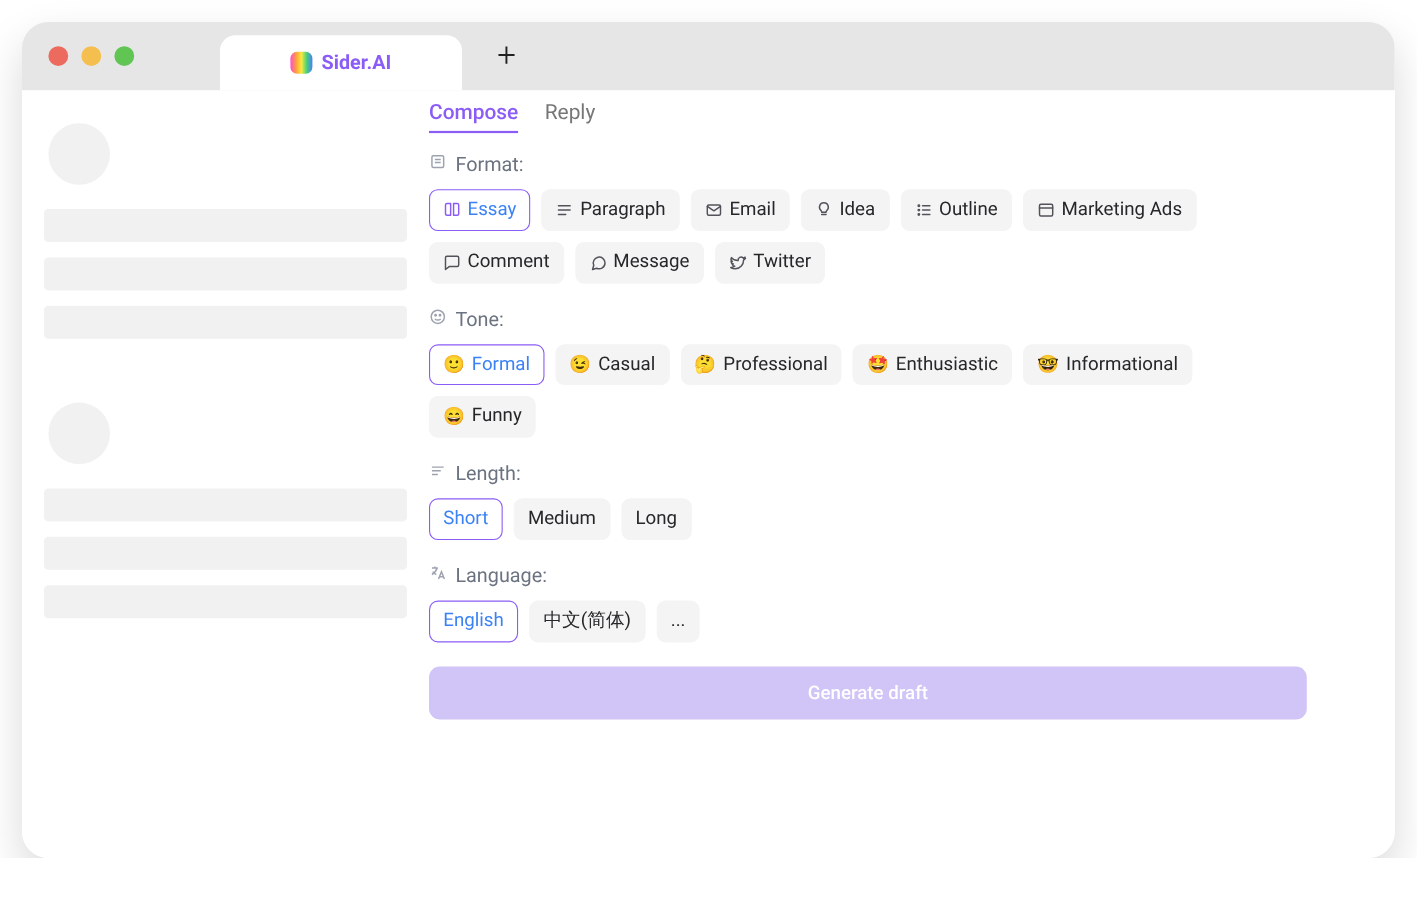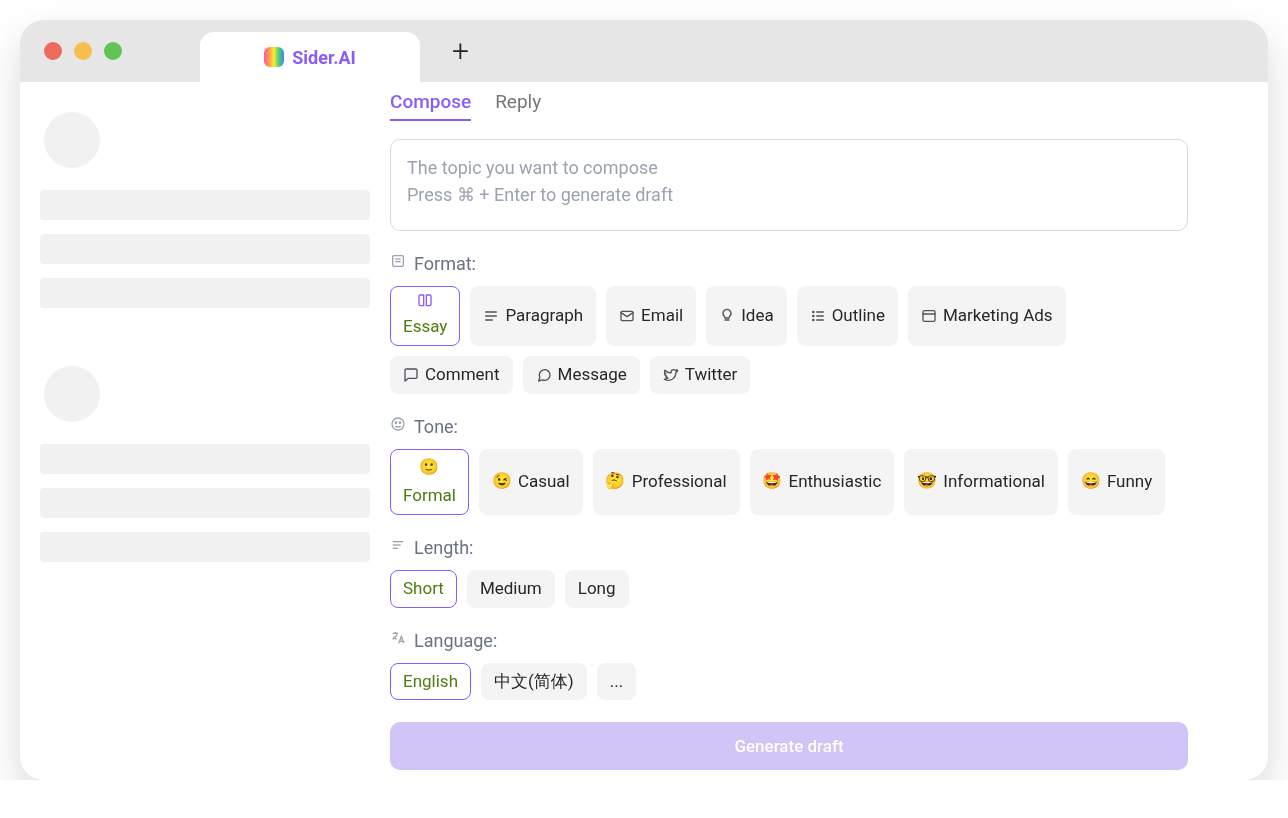--- a/index.html
+++ b/index.html
@@ -110,22 +110,21 @@
     border: 1px solid #f4f4f5;
     border-radius: 8px;
     font-size: 17px;
     color: #27272a;
     cursor: pointer;
     line-height: 1.4;
   }
   .chip.selected {
     background: #fff;
     border: 1.5px solid #8b5cf6;
-    color: #4d7c0f;
-    flex-direction: column;
+    color: #3b82f6;
   }
   .chip .emo { font-size: 16px; }
   .chip .ico { width: 16px; height: 16px; display:inline-flex; align-items:center; justify-content:center; }
   .gen {
     width: 100%;
     height: 48px;
     border: none;
     border-radius: 10px;
     background: #d1c4f6;
     color: #fff;
@@ -166,24 +165,20 @@
       <div class="sk-bar"></div>
     </div>
 
     <div class="panel">
 
       <div class="top-tabs">
         <span class="active">Compose</span>
         <span>Reply</span>
       </div>
 
-      <div class="prompt-box">
-        <div>The topic you want to compose</div>
-        <div>Press ⌘ + Enter to generate draft</div>
-      </div>
 
       
       <div class="section-label">
         <span class="mini">
           <svg width="16" height="16" viewBox="0 0 24 24" fill="none" stroke="#9ca3af" stroke-width="2">
               <rect x="4" y="4" width="16" height="16" rx="2"></rect>
               <line x1="8" y1="9" x2="16" y2="9"></line>
               <line x1="8" y1="13" x2="16" y2="13"></line>
             </svg>
         </span>

